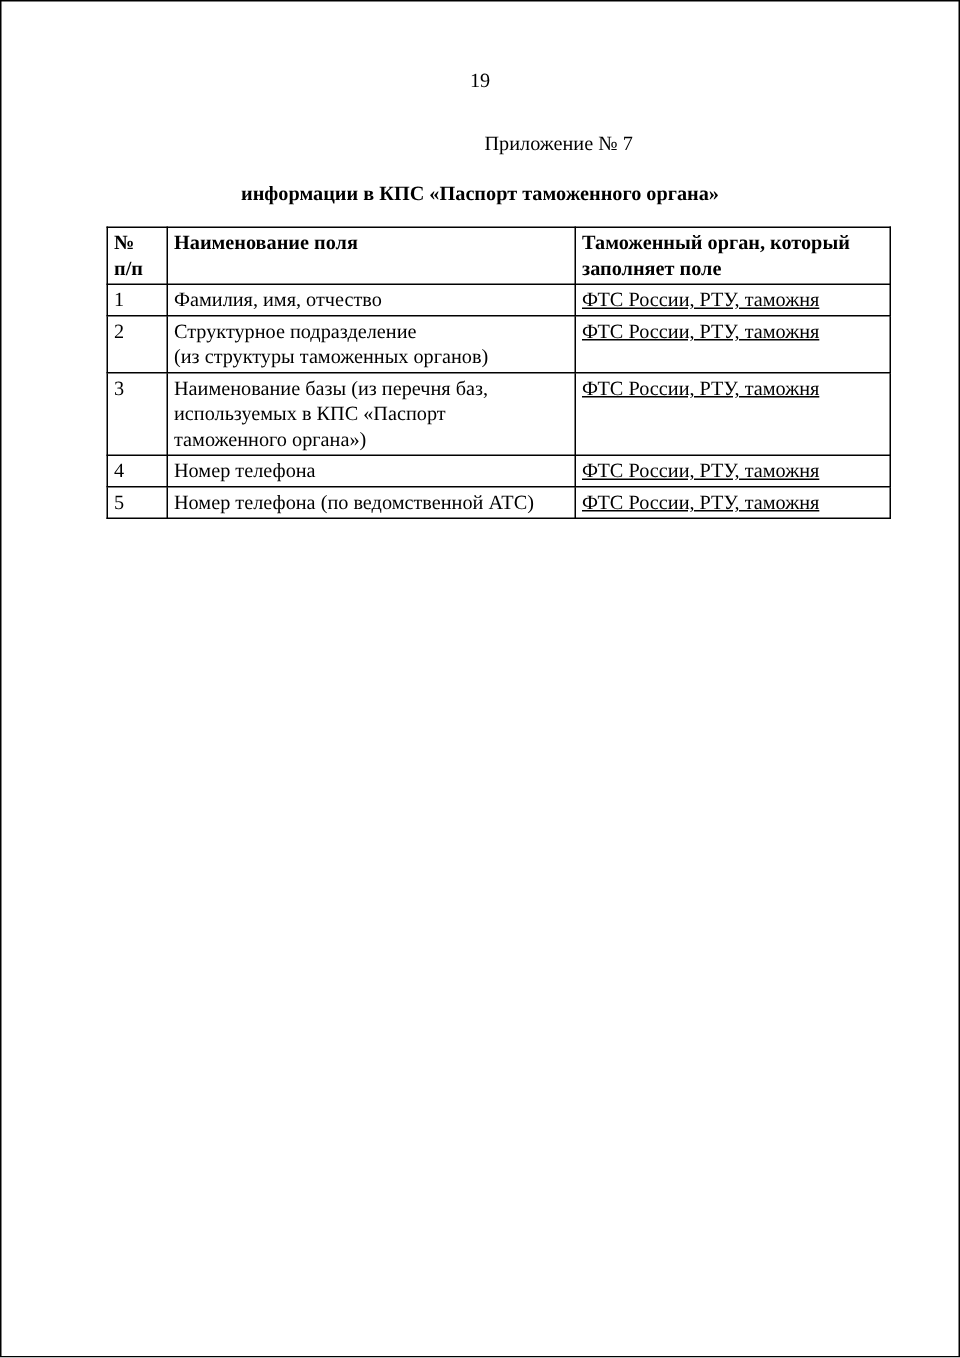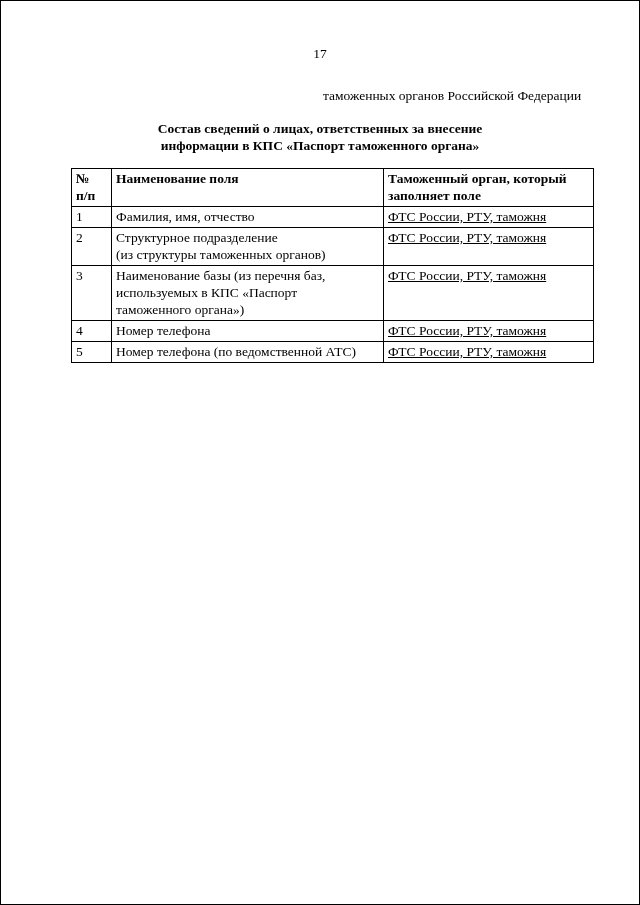--- a/index.html
+++ b/index.html
@@ -81,28 +81,27 @@
     text-align: left;
     padding-left: 8px;
     text-decoration: underline;
   }
 </style>
 </head>
 <body>
 
 <div class="page">
 
-  <div class="page-number">17</div>
+  <div class="page-number">19</div>
 
   <div class="appendix">
-    <div>таможенных органов Российской Федерации</div>
+    <div>Приложение № 7</div>
   </div>
 
   <div class="doc-title">
-    <div>Состав сведений о лицах, ответственных за внесение</div>
     <div>информации в КПС «Паспорт таможенного органа»</div>
   </div>
 
   <table class="info-table">
     <colgroup>
       <col class="col-num">
       <col class="col-field">
       <col class="col-org">
     </colgroup>
     <thead>

